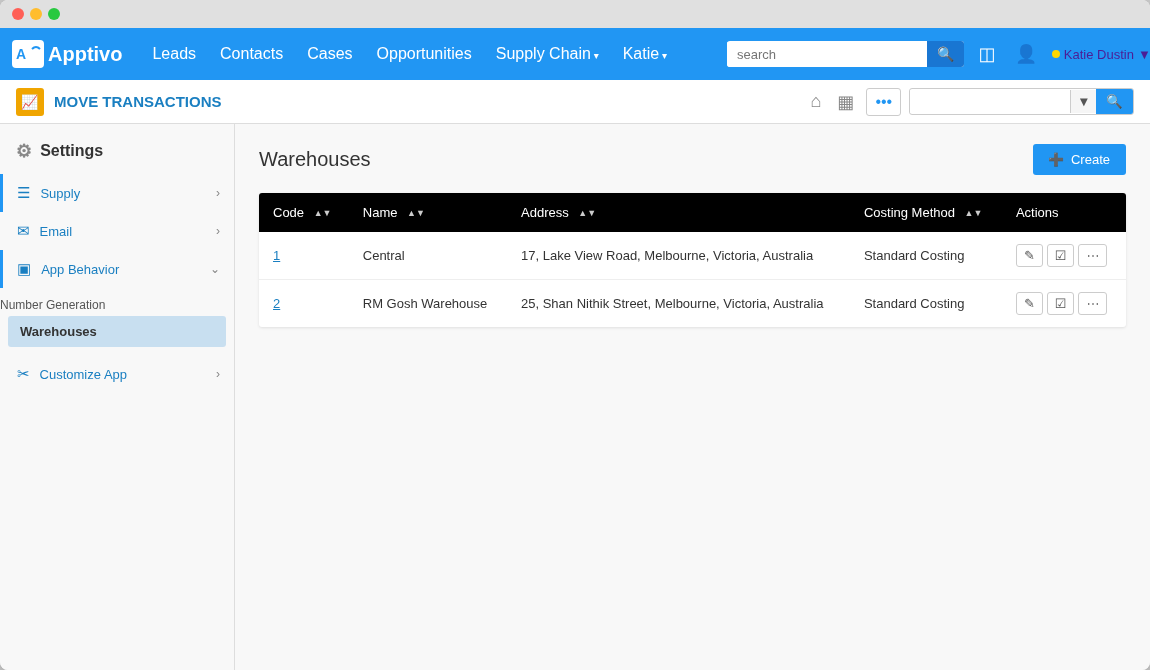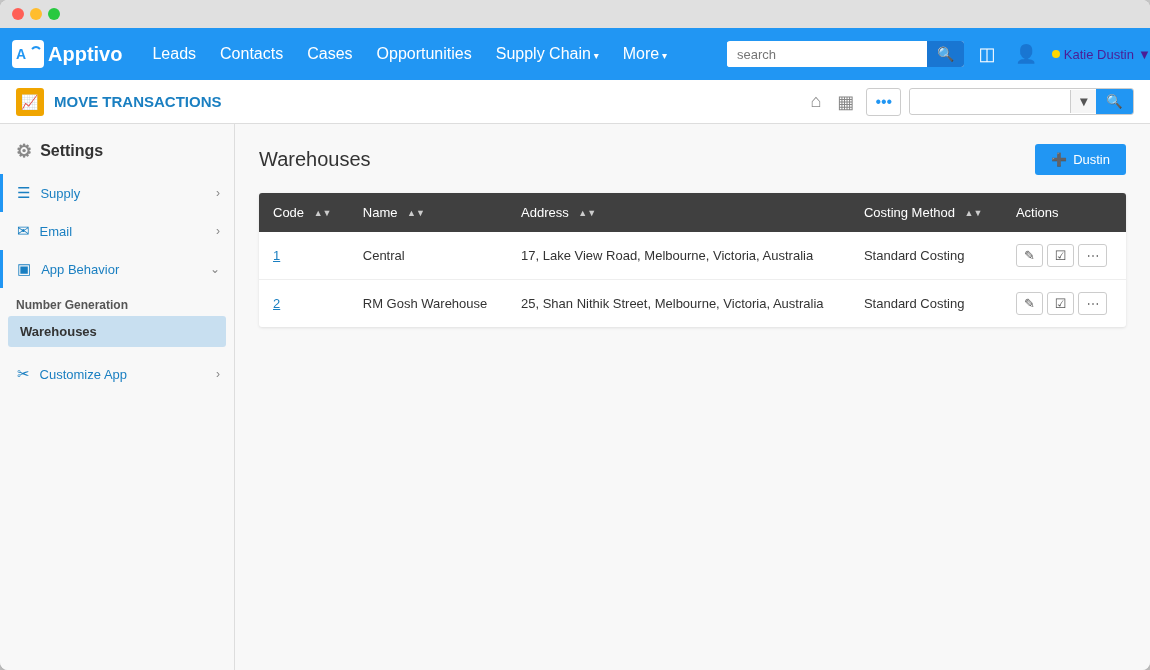--- a/index.html
+++ b/index.html
@@ -231,23 +231,23 @@
       border-left: 3px solid transparent;
       color: #1a7fc1;
       font-size: 13px;
       position: relative;
     }
     .sidebar-item.active-parent { border-left: 3px solid #2196f3; }
     .sidebar-item-icon { margin-right: 10px; font-size: 15px; color: #1a7fc1; }
     .sidebar-item-label { flex: 1; }
     .sidebar-item-arrow { font-size: 12px; color: #888; }
     .sidebar-section-label {
-      padding: 10px 16px 4px;
+      padding: 10px 0 4px;
       font-size: 12px;
-      font-weight: bold;
+      font-weight: normal;
       color: #555;
     }
     .sidebar-sub-item {
       padding: 8px 16px 8px 24px;
       cursor: pointer;
       font-size: 13px;
       color: #1a7fc1;
     }
     .sidebar-sub-item.active {
       background: #c8dff0;
@@ -292,21 +292,21 @@
     
     .data-table {
       width: 100%;
       border-collapse: collapse;
       background: white;
       border-radius: 3px;
       overflow: hidden;
       box-shadow: 0 1px 3px rgba(0,0,0,0.1);
     }
     .data-table thead tr {
-      background: #404040;
+      background: #000000;
       color: white;
     }
     .data-table thead th {
       padding: 12px 14px;
       text-align: left;
       font-weight: normal;
       font-size: 13px;
       white-space: nowrap;
     }
     .data-table thead th .sort-arrows {
@@ -367,21 +367,21 @@
           <path d="M18 6 Q22 2 26 6" stroke="#2196f3" stroke-width="2" fill="none"></path>
         </svg>
       </div>
       <span>Apptivo</span>
     </div>
     <a class="nav-link">Leads</a>
     <a class="nav-link">Contacts</a>
     <a class="nav-link">Cases</a>
     <a class="nav-link">Opportunities</a>
     <a class="nav-link nav-link-arrow">Supply Chain</a>
-    <a class="nav-link nav-link-arrow">More</a>
+    <a class="nav-link nav-link-arrow">Katie</a>
     <div class="navbar-right">
       <div class="search-box">
         <input class="search-input" type="text" placeholder="search" style="">
         <button class="search-btn">🔍</button>
       </div>
       <button class="nav-icon-btn">◫</button>
       <button class="nav-icon-btn">👤</button>
       <div class="user-btn">
         <span style="width:8px;height:8px;background:#ffd700;border-radius:50%;display:inline-block;"></span>
         <span>Katie Dustin</span>
@@ -444,21 +444,21 @@
         <span class="sidebar-item-label">Customize App</span>
         <span class="sidebar-item-arrow">›</span>
       </div>
     </div>
 
     <div class="content">
       <div class="content-header">
         <h2 class="content-title">Warehouses</h2>
         <button class="create-btn">
           <span>➕</span>
-          <span>Dustin</span>
+          <span>Create</span>
         </button>
       </div>
 
       <table class="data-table">
         <thead>
           <tr>
             <th>
               <span>Code</span>
               <span class="sort-arrows">▲▼</span>
             </th>

